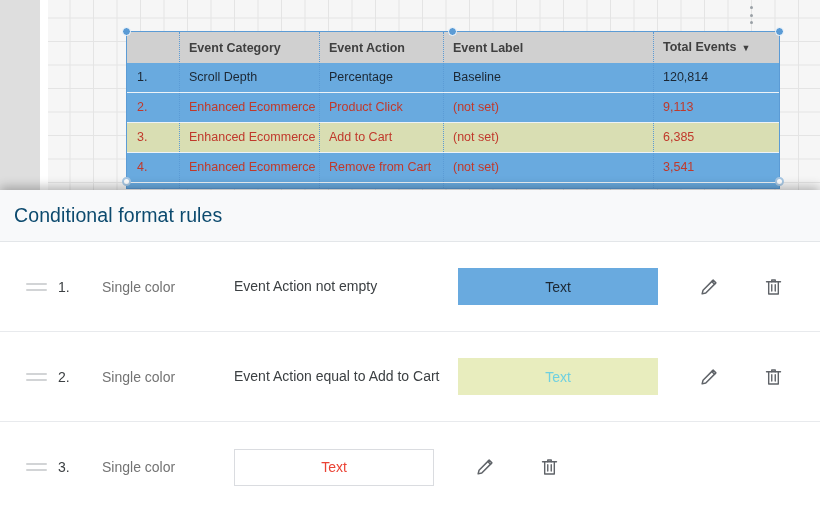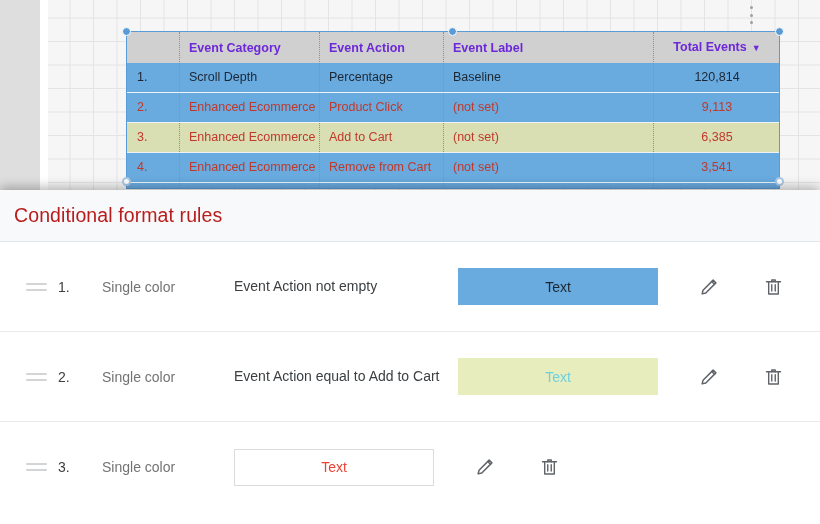--- a/index.html
+++ b/index.html
@@ -84,27 +84,27 @@
     font-size: 12.5px;
     padding: 0 10px;
     height: 29px;
     line-height: 29px;
     text-align: left;
     white-space: nowrap;
     overflow: hidden;
   }
   .gtable thead th {
     background: #d0d0d0;
-    color: #6d28d9;
+    color: #404040;
     font-weight: bold;
     height: 30px;
     line-height: 30px;
     font-size: 12.5px;
   }
-  .gtable th.num-col, .gtable td.num-col { text-align: center; }
+  .gtable th.num-col, .gtable td.num-col { text-align: left; }
   .col-idx  { width: 52px; }
   .col-cat  { width: 140px; }
   .col-act  { width: 124px; }
   .col-lbl  { width: 210px; }
   .col-tot  { width: 128px; }
 
   .row-blue   td { background: #69aadf; }
   .row-yellow td { background: #d9deb3; }
   .text-dark  { color: #1c2733; }
   .text-red   { color: #c0392b; }
@@ -153,21 +153,21 @@
   .dialog-header {
     height: 52px;
     background: #f8f9fa;
     display: flex;
     align-items: center;
     padding-left: 14px;
     border-bottom: 1px solid #e3e6e9;
   }
   .dialog-title {
     font-size: 19.5px;
-    color: #b91c1c;
+    color: #0c4a6e;
     font-weight: normal;
     letter-spacing: 0.1px;
   }
   .dialog-body { padding: 0; }
 
   .rule-row {
     display: flex;
     align-items: center;
     height: 90px;
     padding: 0 14px 0 26px;

